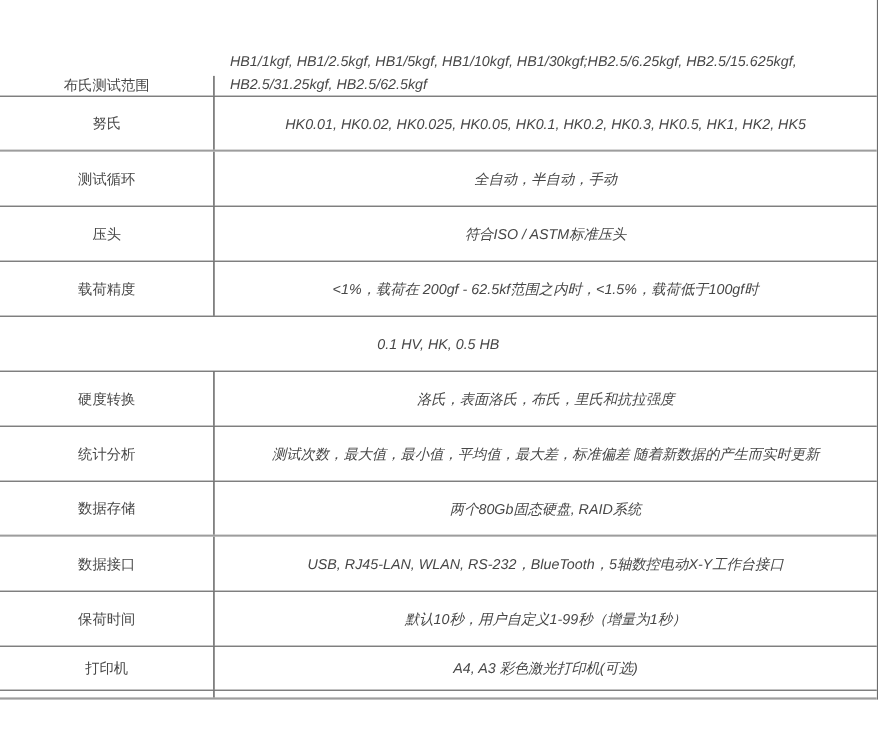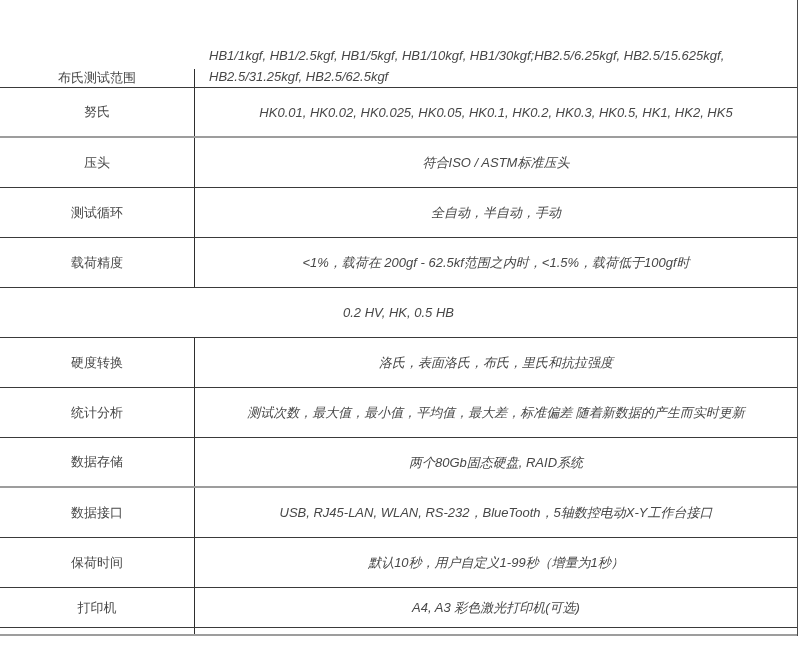--- a/index.html
+++ b/index.html
@@ -67,37 +67,37 @@
       <div class="cell label">布氏测试范围</div>
       <div class="cell value leftalign">HB1/1kgf, HB1/2.5kgf, HB1/5kgf, HB1/10kgf, HB1/30kgf;HB2.5/6.25kgf, HB2.5/15.625kgf, HB2.5/31.25kgf, HB2.5/62.5kgf</div>
     </div>
 
     <div class="row graybtm">
       <div class="cell label">努氏</div>
       <div class="cell value">HK0.01, HK0.02, HK0.025, HK0.05, HK0.1, HK0.2, HK0.3, HK0.5, HK1, HK2, HK5</div>
     </div>
 
     <div class="row">
-      <div class="cell label">压头</div>
-      <div class="cell value">符合ISO / ASTM标准压头</div>
+      <div class="cell label">测试循环</div>
+      <div class="cell value">全自动，半自动，手动</div>
     </div>
 
     <div class="row">
-      <div class="cell label">测试循环</div>
-      <div class="cell value">全自动，半自动，手动</div>
+      <div class="cell label">压头</div>
+      <div class="cell value">符合ISO / ASTM标准压头</div>
     </div>
 
 
     <div class="row">
       <div class="cell label">载荷精度</div>
       <div class="cell value">&lt;1%，载荷在 200gf - 62.5kf范围之内时，&lt;1.5%，载荷低于100gf时</div>
     </div>
 
     <div class="row">
-      <div class="cell value">0.2 HV, HK, 0.5 HB</div>
+      <div class="cell value">0.1 HV, HK, 0.5 HB</div>
     </div>
 
     <div class="row">
       <div class="cell label">硬度转换</div>
       <div class="cell value">洛氏，表面洛氏，布氏，里氏和抗拉强度</div>
     </div>
 
     <div class="row">
       <div class="cell label">统计分析</div>
       <div class="cell value">测试次数，最大值，最小值，平均值，最大差，标准偏差 随着新数据的产生而实时更新</div>

